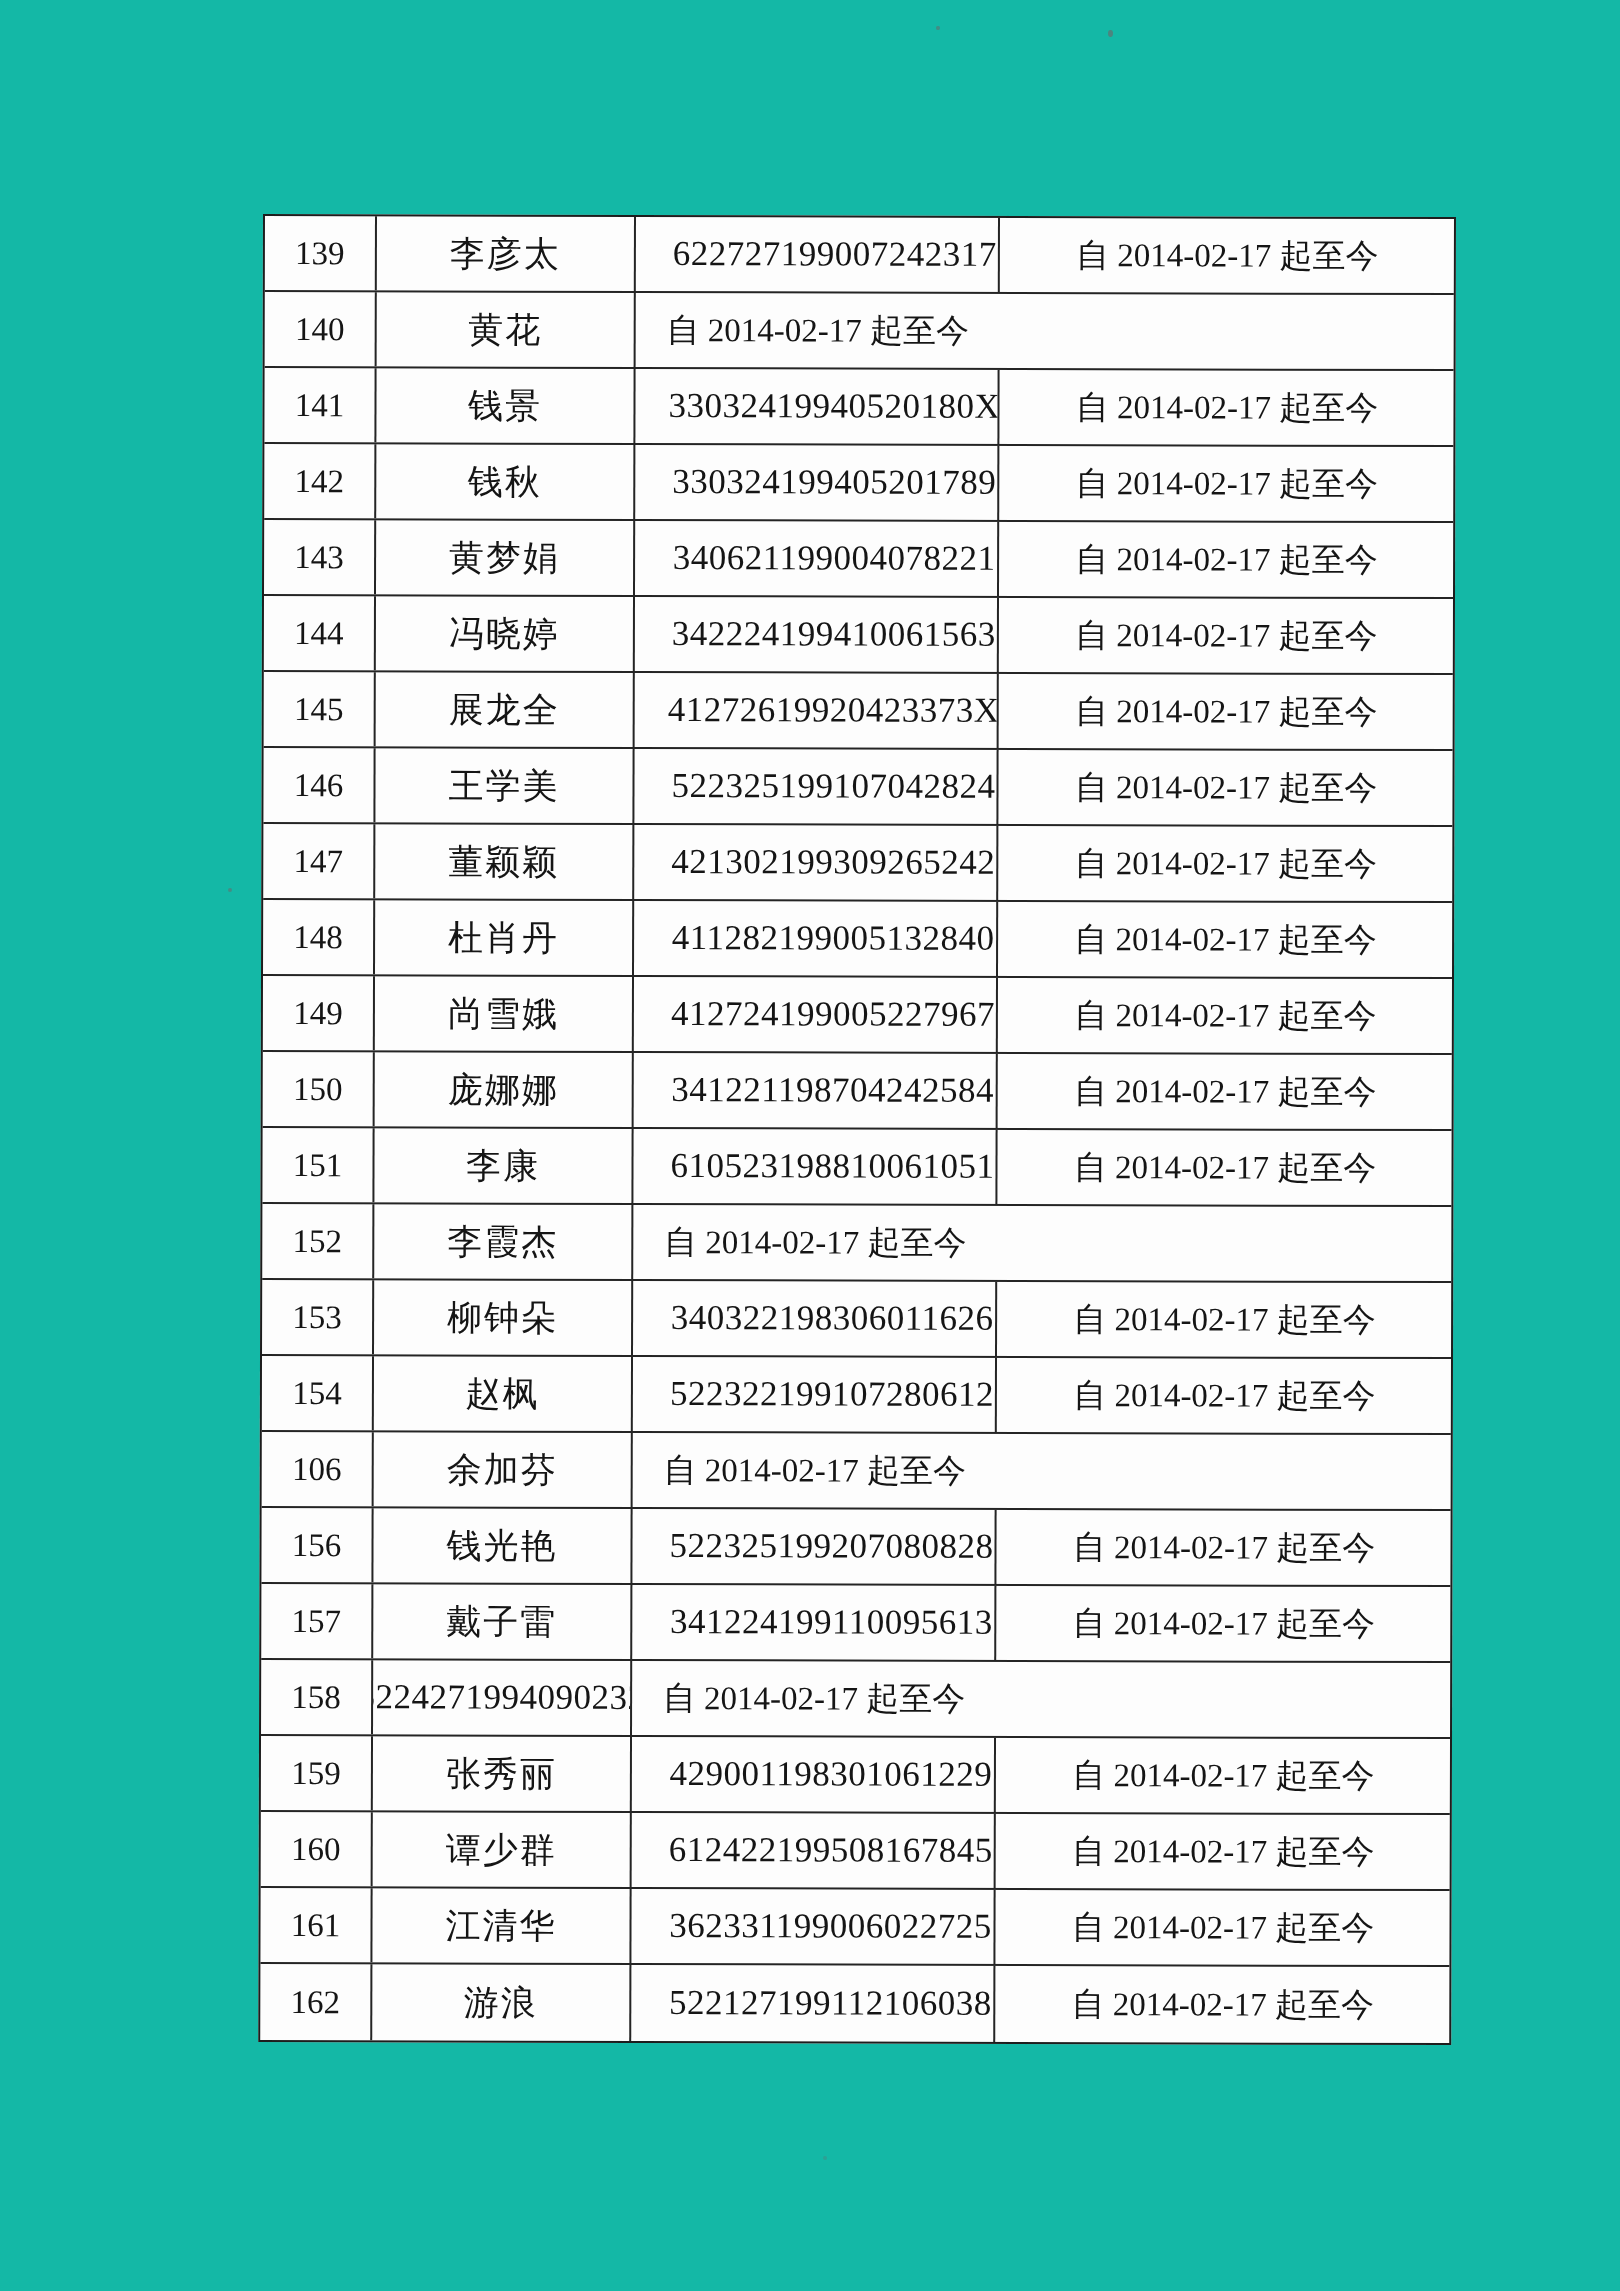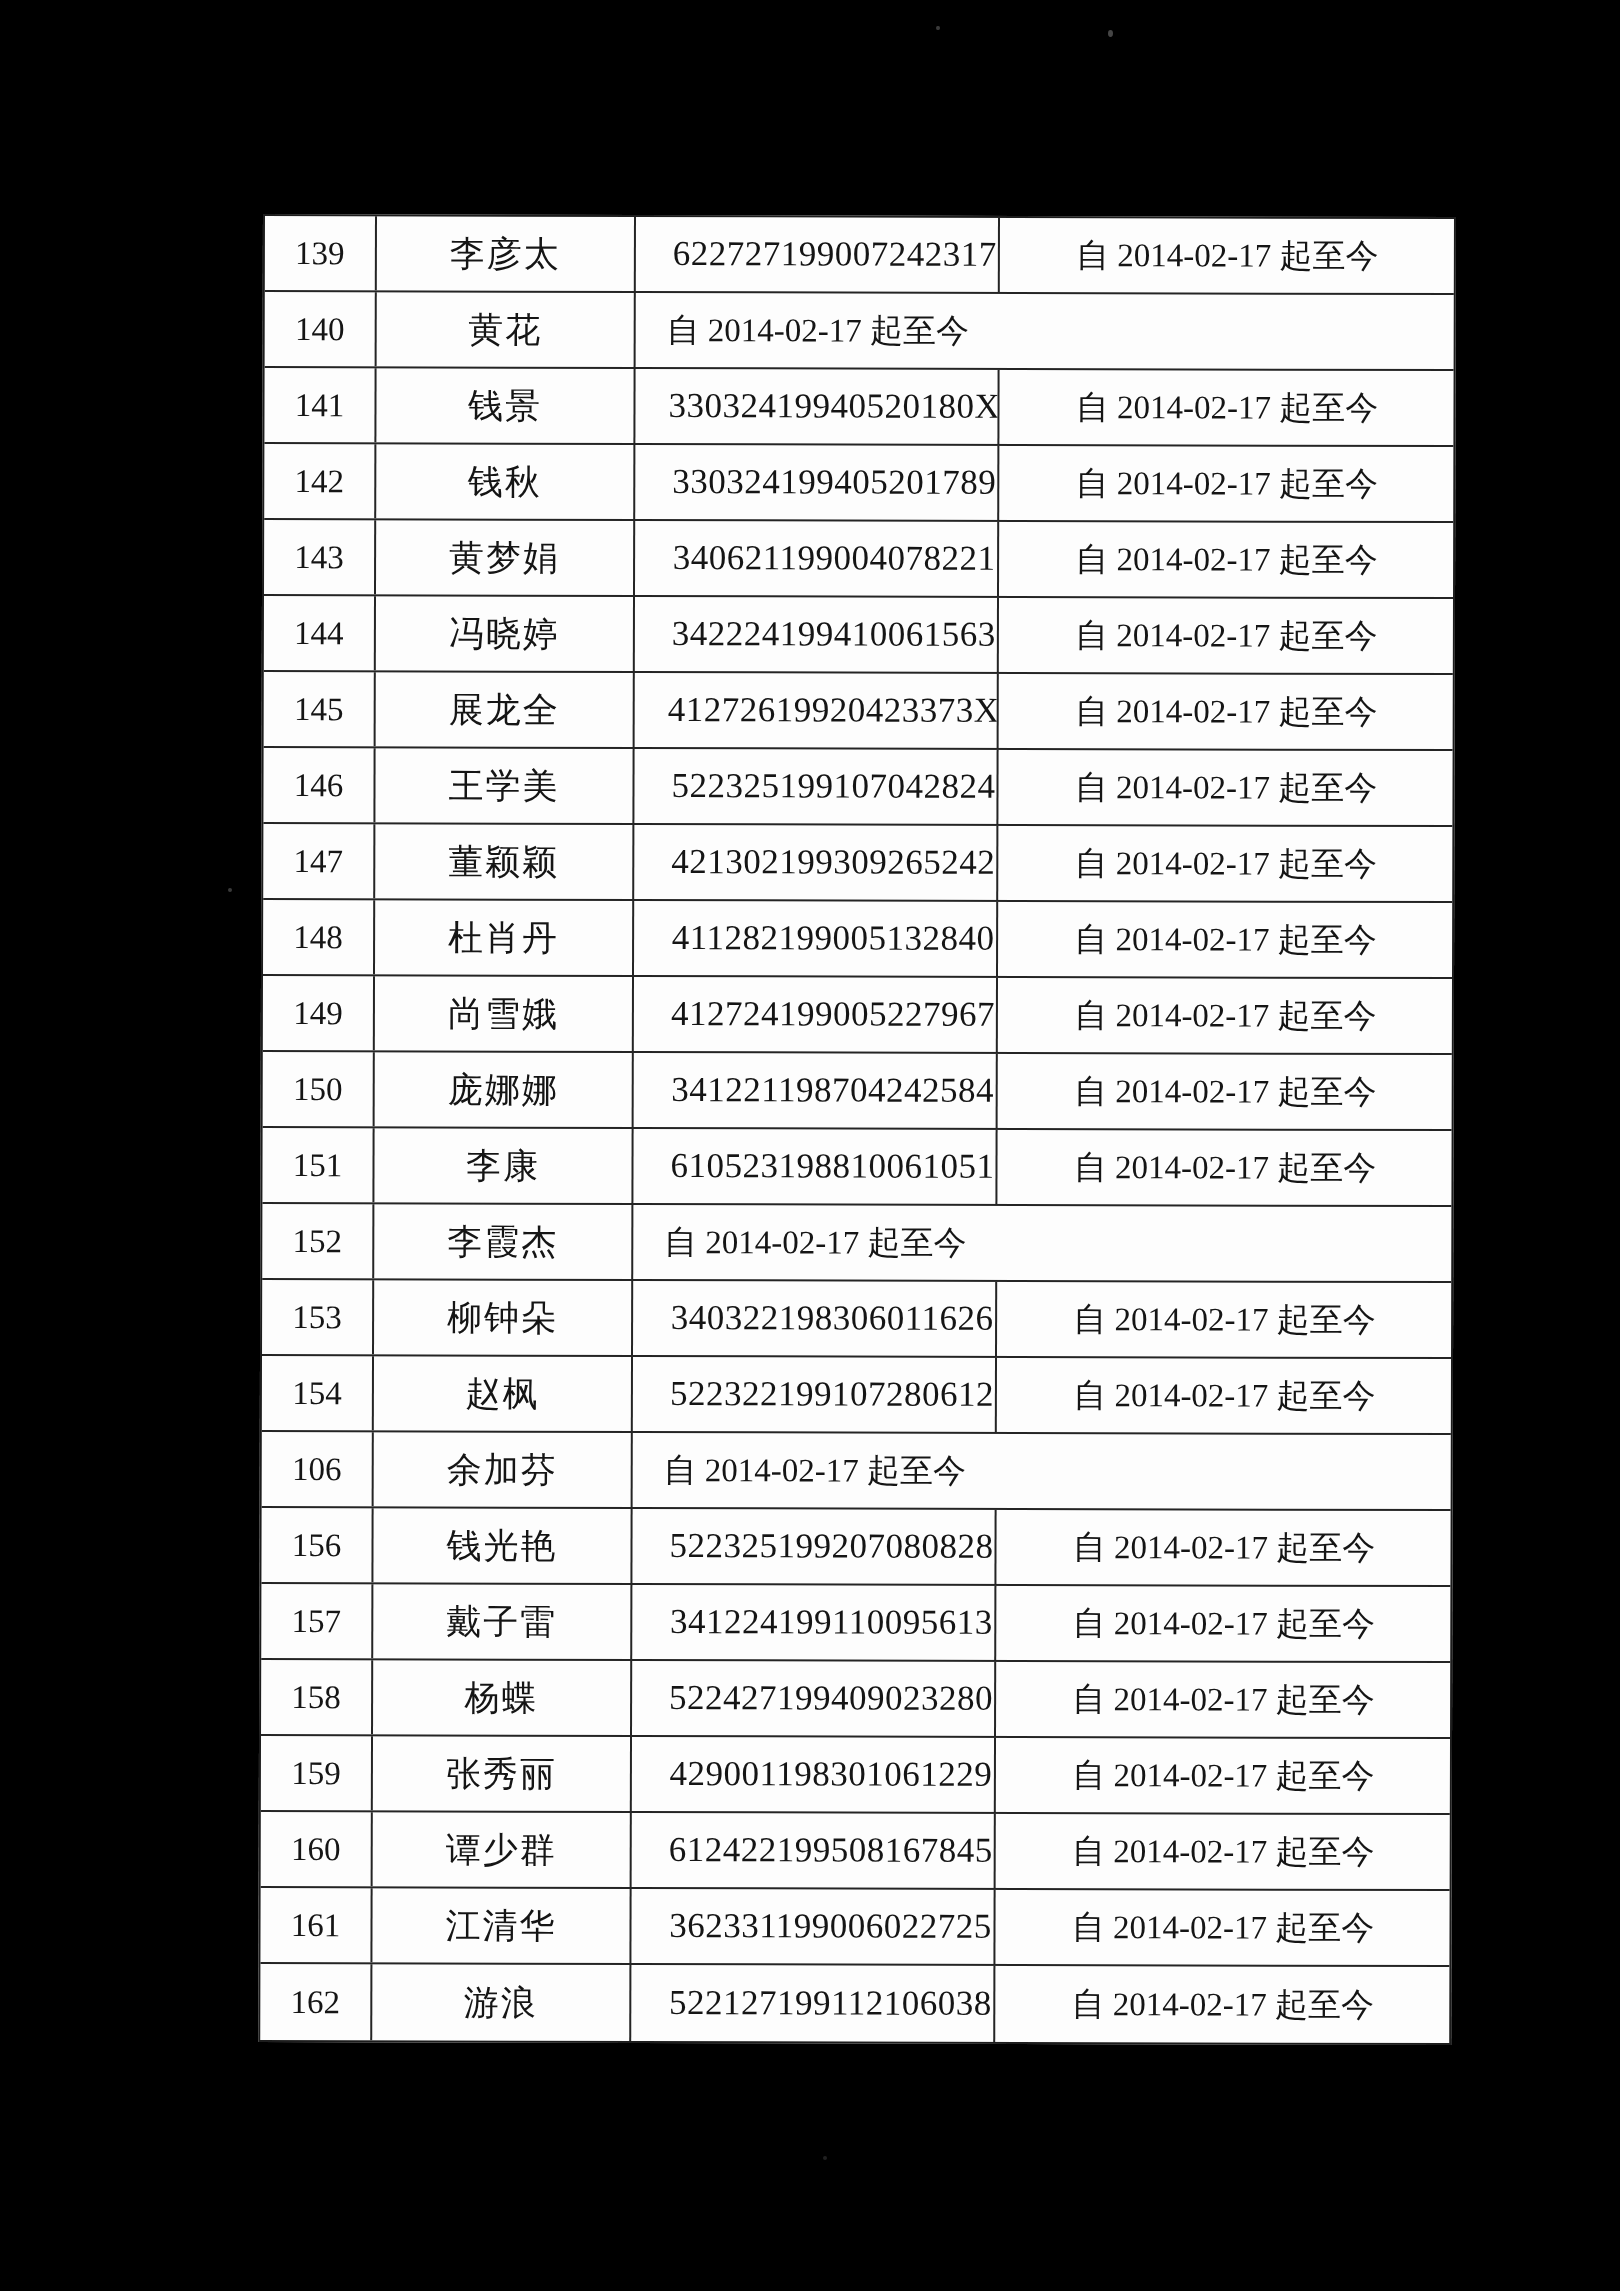--- a/index.html
+++ b/index.html
@@ -4,21 +4,21 @@
 <style>
   html, body {
     margin: 0;
     padding: 0;
     background: #ffffff;
   }
   .page {
     position: relative;
     width: 1620px;
     height: 2292px;
-    background: #000000;
+    background: #14b8a6;
     overflow: hidden;
     font-family: "Liberation Serif", "DejaVu Serif", serif;
     color: #151515;
   }
   .scan-table {
     position: absolute;
     left: 263px;
     top: 214px;
     width: 1189px;
     border: 2.9px solid #1d1d1d;
@@ -181,21 +181,20 @@
         <div class="cell c-period">自 2014-02-17 起至今</div>
       </div>
       <div class="row">
         <div class="cell c-num">157</div>
         <div class="cell c-name">戴子雷</div>
         <div class="cell c-id">341224199110095613</div>
         <div class="cell c-period">自 2014-02-17 起至今</div>
       </div>
       <div class="row">
         <div class="cell c-num">158</div>
-        <div class="cell c-name">杨蝶</div>
         <div class="cell c-id">522427199409023280</div>
         <div class="cell c-period">自 2014-02-17 起至今</div>
       </div>
       <div class="row">
         <div class="cell c-num">159</div>
         <div class="cell c-name">张秀丽</div>
         <div class="cell c-id">429001198301061229</div>
         <div class="cell c-period">自 2014-02-17 起至今</div>
       </div>
       <div class="row">

